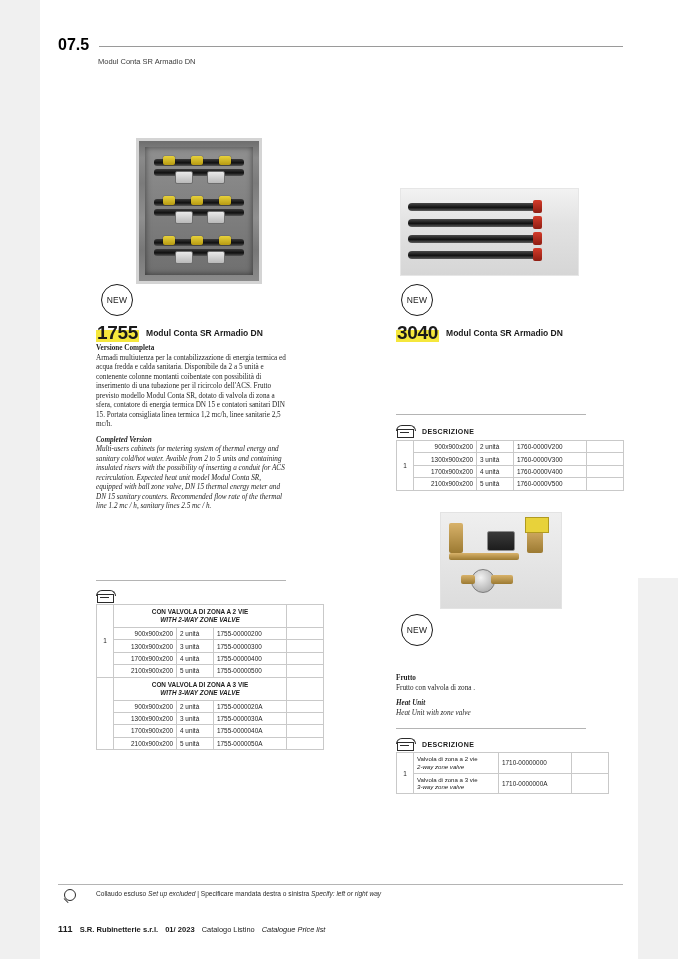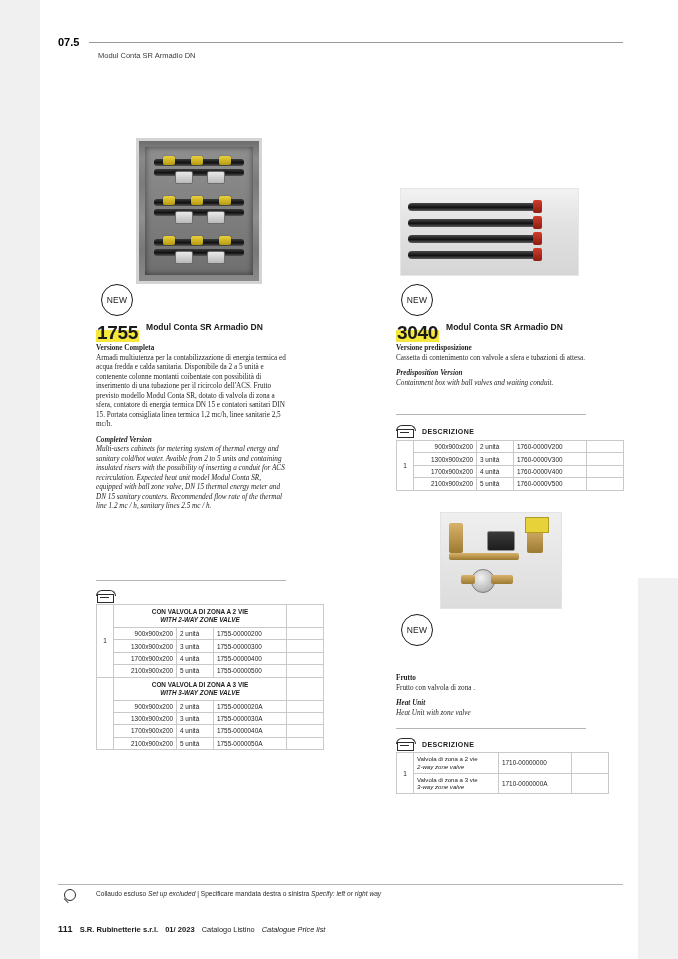--- a/index.html
+++ b/index.html
@@ -45,21 +45,21 @@
     position: absolute;
     left: 58px; top: 36px;
     width: 565px;
   }
   .header-row {
     display: flex;
     align-items: baseline;
     gap: 10px;
   }
   .sec-num {
-    font-size: 11px;
+    font-size: 16px;
     font-weight: bold;
     letter-spacing: 0;
     color: #000;
   }
   .sec-title {
     font-size: 10.5px;
     font-weight: bold;
     color: #000;
     white-space: nowrap;
   }
@@ -165,21 +165,21 @@
     background: #fff;
   }
   .new-1 { left: 101px; top: 284px; }
   .new-2 { left: 401px; top: 284px; }
   .new-3 { left: 401px; top: 614px; }
 
   
   .code-line {
     position: absolute;
     display: flex;
-    align-items: flex-start;
+    align-items: center;
     gap: 7px;
   }
   .code-num {
     font-size: 19px;
     font-weight: bold;
     color: #1a1a1a;
     background: linear-gradient(180deg, rgba(255,255,255,0) 38%, #f5e73c 38%, #f5e73c 92%, rgba(255,255,255,0) 92%);
     padding: 0 1px;
     letter-spacing: -.3px;
   }
@@ -412,27 +412,20 @@
   </div>
 
   <div class="desc d1">
     <p><b>Versione Completa</b></p>
     <p>Armadi multiutenza per la contabilizzazione di energia termica ed acqua fredda e calda sanitaria. Disponibile da 2 a 5 unità e contenente colonne montanti coibentate con possibilità di inserimento di una tubazione per il ricircolo dell'ACS. Frutto previsto modello Modul Conta SR, dotato di valvola di zona a sfera, contatore di energia termica DN 15 e contatori sanitari DIN 15. Portata consigliata linea termica 1,2 mc/h, linee sanitarie 2,5 mc/h.</p>
     <div class="gap"></div>
     <p><b class="it">Completed Version</b></p>
     <p class="it">Multi-users cabinets for metering system of thermal energy and sanitary cold/hot water. Avaible from 2 to 5 units and containing insulated risers with the possibility of inserting a conduit for ACS recirculation.  Expected heat unit model Modul Conta SR, equipped with ball zone valve, DN 15 thermal energy meter and DN 15 sanitary counters. Recommended flow rate of the thermal line 1.2 mc / h, sanitary lines 2.5 mc / h.</p>
   </div>
 
-  <div class="desc d2">
-    <p><b>Versione predisposizione</b></p>
-    <p>Cassetta di contenimento con valvole a sfera e tubazioni di attesa.</p>
-    <div class="gap"></div>
-    <p><b class="it">Predisposition Version</b></p>
-    <p class="it">Containment box with ball valves and waiting conduit.</p>
-  </div>
 
   <div class="desc d3">
     <p><b>Frutto</b></p>
     <p>Frutto con valvola di zona .</p>
     <div class="gap"></div>
     <p><b class="it">Heat Unit</b></p>
     <p class="it">Heat Unit  with zone valve</p>
   </div>
 
   <div class="rule rule-1"></div>

